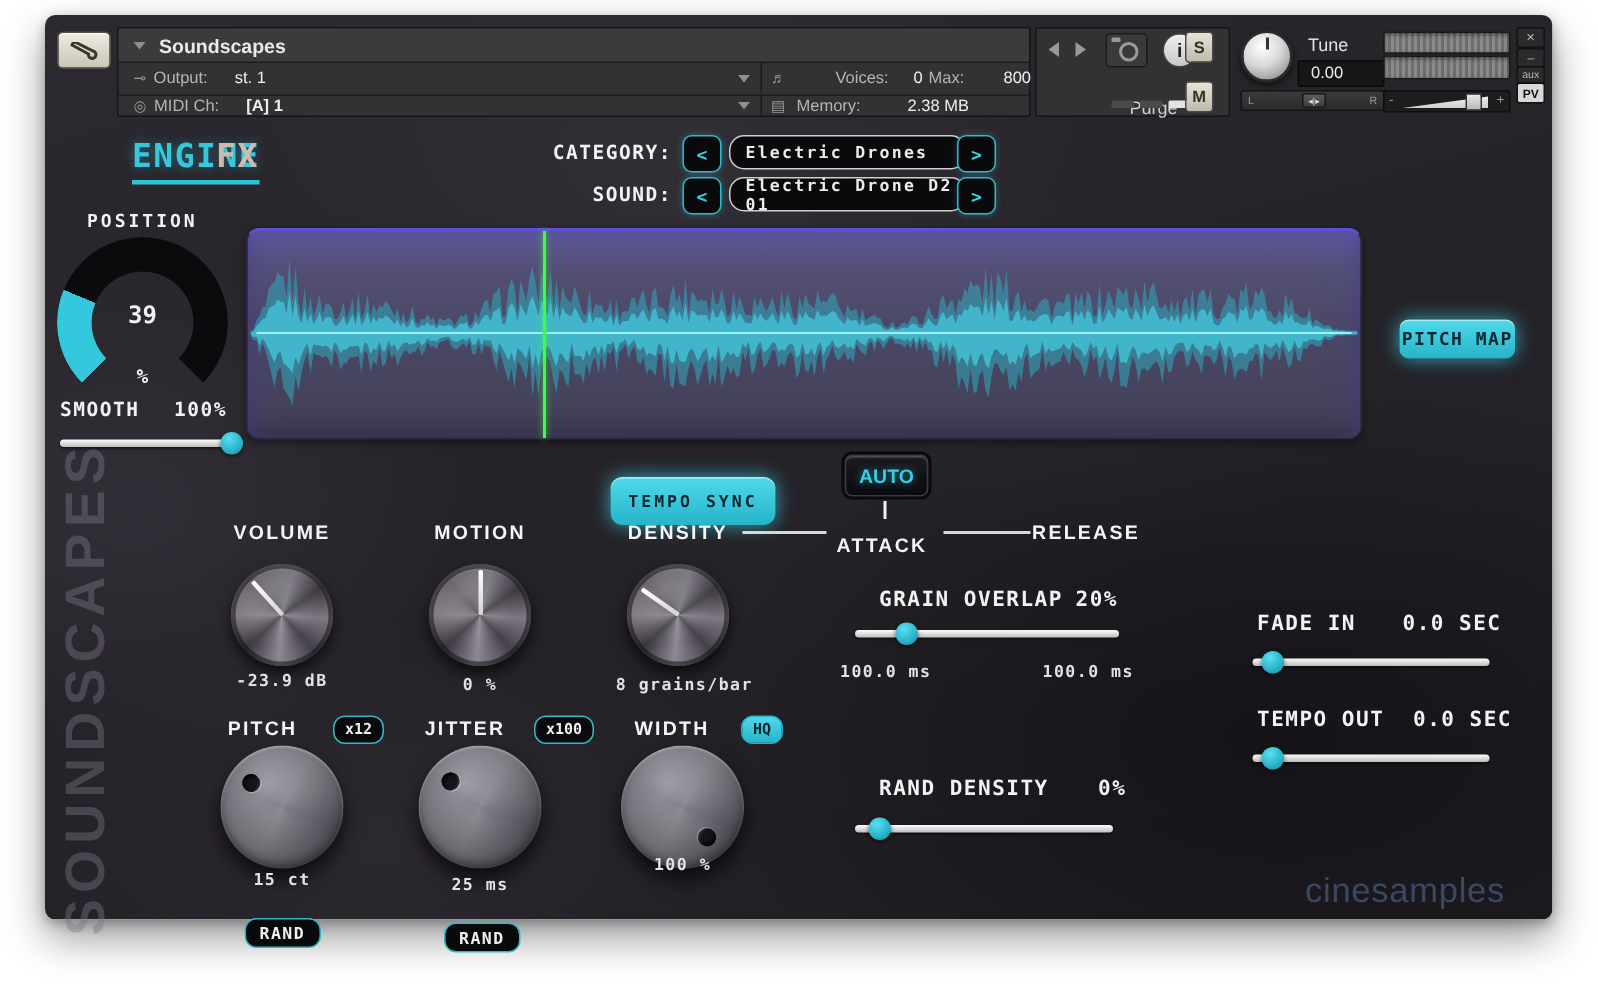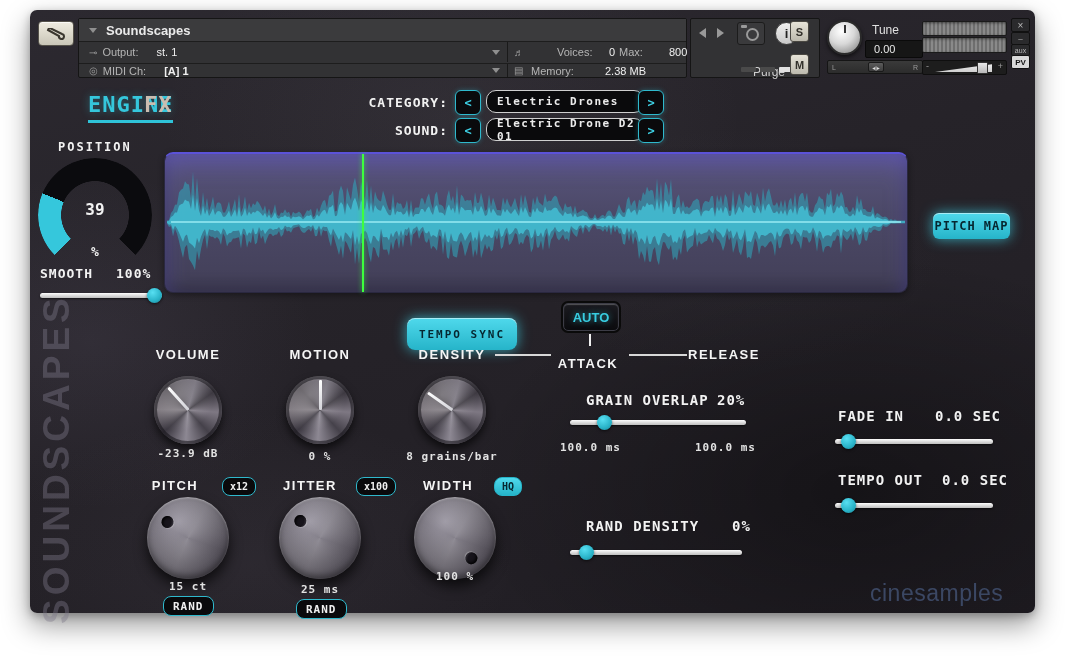--- a/index.html
+++ b/index.html
@@ -100,21 +100,21 @@
   .arm{position:absolute;inset:0;}
   .dimple{position:absolute;left:calc(50% - 6px);top:9px;width:12px;height:12px;border-radius:50%;
     background:radial-gradient(circle at 38% 32%,#17141b 55%,#5a5660 100%);
     box-shadow:inset 0 2px 3px rgba(0,0,0,.9), 0 1px 1px rgba(255,255,255,.35);}
   .kval2{position:absolute;color:#e2e2e2;font-family:"DejaVu Sans Mono",monospace;font-weight:bold;font-size:11px;letter-spacing:1px;}
   .badge{position:absolute;height:17px;background:#0a0a0c;border:1px solid #2fb9cd;border-radius:8px;color:#f0f0f0;
     font-family:"DejaVu Sans Mono",monospace;font-weight:bold;font-size:10px;display:flex;align-items:center;justify-content:center;padding:0 7px;}
   .badge.hq{background:linear-gradient(#4fd9ec,#26b4c9);color:#062730;border-color:#26b4c9;}
   .randbtn{position:absolute;height:18px;background:#0a0a0c;border:1px solid #2fb9cd;border-radius:8px;color:#f0f0f0;
     font-family:"DejaVu Sans Mono",monospace;font-weight:bold;font-size:11px;letter-spacing:1px;
-    display:flex;align-items:center;justify-content:center;padding:0 9px;}
+    display:flex;align-items:center;justify-content:center;padding:0 9px;margin-top:16px;}
   .sidetext{position:absolute;left:6px;top:318px;height:296px;writing-mode:vertical-rl;transform:rotate(180deg);
     font-weight:bold;font-size:37px;letter-spacing:4px;color:rgba(125,118,135,.42);font-family:"Liberation Sans",sans-serif;}
   .logo{position:absolute;color:#415070;font-size:23px;letter-spacing:.5px;opacity:.85;}
   .ibeam{position:absolute;width:2px;height:12px;background:#f0f0f0;}
 </style>
 </head>
 <body>
 
 <div class="win">
 
@@ -247,21 +247,21 @@
       <div class="fptr" style="transform:rotate(-42deg);"></div>
     </div>
   <div class="fknob" style="left:256px;top:366px;">
       <div class="fptr" style="transform:rotate(0deg);"></div>
     </div>
   <div class="fknob" style="left:388px;top:366px;">
       <div class="fptr" style="transform:rotate(-55deg);"></div>
     </div>
   <div class="kval2" style="left:108px;top:437px;width:100px;text-align:center;">-23.9 dB</div>
   <div class="kval2" style="left:240px;top:440px;width:100px;text-align:center;">0 %</div>
-  <div class="kval2" style="left:372px;top:440px;width:100px;text-align:center;">8 grains/bar</div>
+  <div class="kval2" style="left:372px;top:440px;width:100px;text-align:right;">8 grains/bar</div>
 
   <div class="stencil abs" style="left:556px;top:382px;font-size:14px;letter-spacing:1px;">GRAIN OVERLAP</div>
   <div class="stencil abs" style="left:687px;top:382px;font-size:14px;letter-spacing:1px;">20%</div>
   <div class="slider" style="left:540px;top:405px;width:176px;">
     <div class="track"></div>
       <div class="thumb" style="left: calc(17% - 2.5px);"></div>
   </div>
   <div class="kval2" style="left:530px;top:431px;">100.0 ms</div>
   <div class="kval2" style="left:665px;top:431px;">100.0 ms</div>
 

